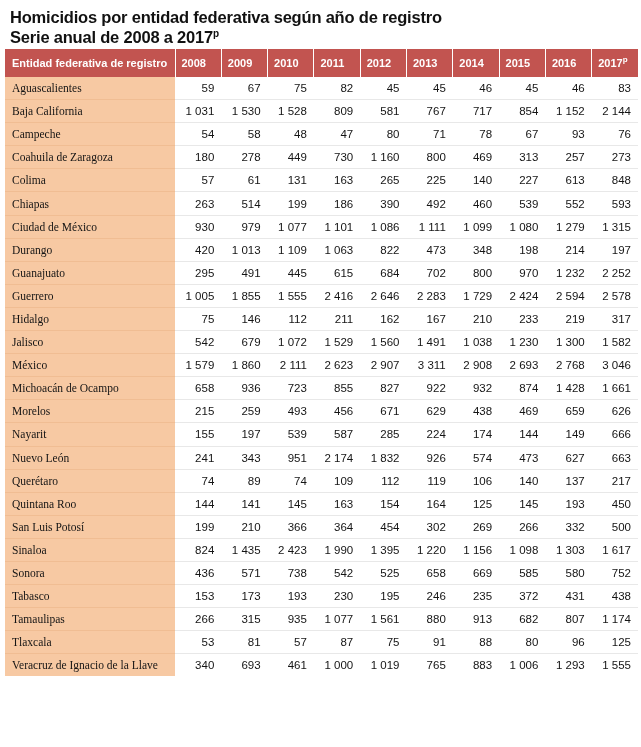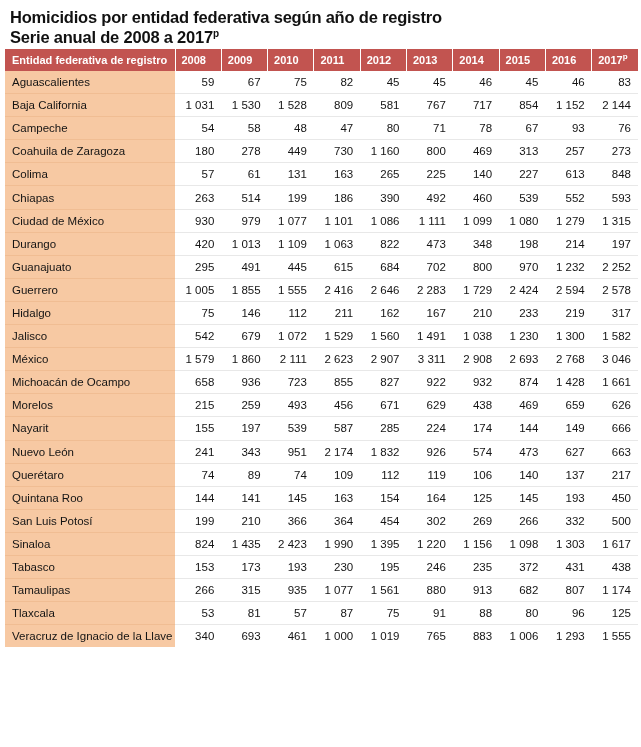--- a/index.html
+++ b/index.html
@@ -49,21 +49,21 @@
     font-size: 11.5px;
   }
   table.data-table col.c-label { width: 170px; }
   table.data-table col.c-year  { width: 46.3px; }
 
   thead th {
     background: #c25450;
     color: #ffffff;
     font-weight: bold;
     font-size: 11px;
-    height: 22px;
+    height: 28px;
     padding: 0 6px;
     border-right: 1.5px solid #ffffff;
     vertical-align: middle;
     white-space: nowrap;
   }
   thead th.th-label {
     text-align: left;
     padding-left: 7px;
   }
   thead th.th-year {
@@ -85,20 +85,21 @@
     border-bottom: 1px solid #e8e8e8;
     background: #ffffff;
     white-space: nowrap;
   }
   tbody td.cell-label {
     background: #f7c9a3;
     text-align: left;
     padding-left: 7px;
     border-bottom: 1px solid #f0bd93;
     color: #141414;
+    font-family: Liberation Serif, serif;
   }
   tbody td.cell-value {
     text-align: right;
     padding-right: 7px;
     color: #141414;
   }
   tbody tr:last-child td { border-bottom: none; }
 
   .table-wrap {
     border-top: 0;
@@ -412,20 +413,33 @@
             <td class="cell-value">2 423</td>
             <td class="cell-value">1 990</td>
             <td class="cell-value">1 395</td>
             <td class="cell-value">1 220</td>
             <td class="cell-value">1 156</td>
             <td class="cell-value">1 098</td>
             <td class="cell-value">1 303</td>
             <td class="cell-value">1 617</td>
           </tr>
           <tr>
+            <td class="cell-label">Sonora</td>
+            <td class="cell-value">436</td>
+            <td class="cell-value">571</td>
+            <td class="cell-value">738</td>
+            <td class="cell-value">542</td>
+            <td class="cell-value">525</td>
+            <td class="cell-value">658</td>
+            <td class="cell-value">669</td>
+            <td class="cell-value">585</td>
+            <td class="cell-value">580</td>
+            <td class="cell-value">752</td>
+          </tr>
+          <tr>
             <td class="cell-label">Tabasco</td>
             <td class="cell-value">153</td>
             <td class="cell-value">173</td>
             <td class="cell-value">193</td>
             <td class="cell-value">230</td>
             <td class="cell-value">195</td>
             <td class="cell-value">246</td>
             <td class="cell-value">235</td>
             <td class="cell-value">372</td>
             <td class="cell-value">431</td>

